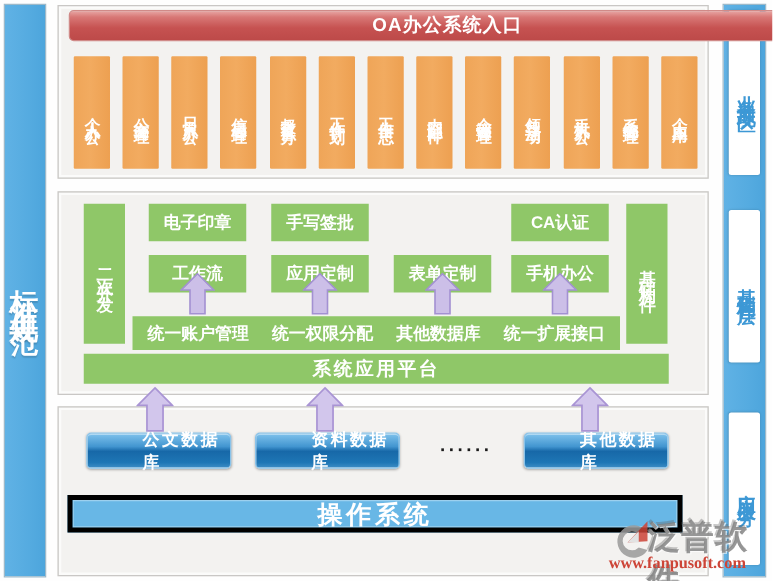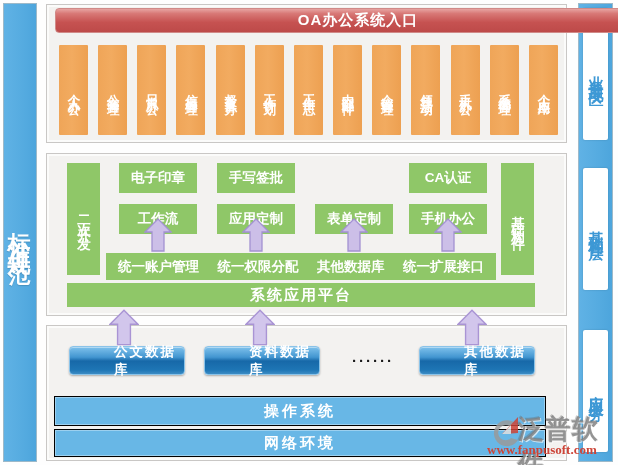--- a/index.html
+++ b/index.html
@@ -65,24 +65,24 @@
         border:1px solid #8ac3e9; border-radius:4px;
         background:linear-gradient(180deg,#7fc2ec 0%,#4295d0 38%,#1768a8 52%,#1e76b5 85%,#3c8cc4 100%);
         box-shadow:0 1px 2px rgba(0,0,0,.3), inset 0 1px 0 rgba(255,255,255,.4);
         display:flex; align-items:center; justify-content:center;
         color:#fff; font-size:13.5px; font-weight:bold; letter-spacing:2px;padding-left:44px; }
   .db1 { left:69px; } .db2 { left:204px; } .db3 { left:419px; }
   .dots { position:absolute; left:347px; top:346px; width:52px; height:29px; z-index:2;
           display:flex; align-items:center; justify-content:center;
           color:#1a1a1a; font-size:15px; font-weight:bold; letter-spacing:2px; }
   .infra { position:absolute; left:54px; width:492px; z-index:2;
-           background:#68b7e6; border:1px solid #000000;
+           background:#68b7e6; border:4px solid #000000;
            box-shadow:inset 0 0 0 1px rgba(255,255,255,.35);
            display:flex; align-items:center; justify-content:center;
-           color:#fff; font-size:15px; font-weight:bold; letter-spacing:3px; }
+           color:#fff; font-size:20px; font-weight:bold; letter-spacing:3px; }
   .os  { top:396px; height:30px; }
   .net { top:429px; height:28px; }
 
   
   .wm-logo { position:absolute; left:489px; top:413px; z-index:9; opacity:.85; }
   .wm-brand { position:absolute; left:518px; top:412px; z-index:9;
               font-size:26px; font-weight:bold; letter-spacing:1px;
               color:rgba(128,128,128,.82);
               text-shadow:1px 1px 0 rgba(255,255,255,.7), -1px -1px 0 rgba(95,95,95,.35); }
   .wm-url { position:absolute; left:487px; top:442px; z-index:9;
@@ -204,21 +204,20 @@
   <svg class="arrow abot ab3" width="30" height="37" viewBox="0 0 28 34">
       <polygon points="14,1 27,14 20,14 20,33 8,33 8,14 1,14" fill="#d2c6ec" stroke="#a994d4" stroke-width="1.3"></polygon>
     </svg>
 
   <div class="db db1">公文数据库</div>
   <div class="db db2">资料数据库</div>
   <div class="dots">······</div>
   <div class="db db3">其他数据库</div>
 
   <div class="infra os">操作系统</div>
-  <div class="infra net">网络环境</div>
 
   <svg class="wm-logo" width="32" height="38" viewBox="0 0 32 38">
     <path d="M28 12 A13 13 0 1 0 29 27 L22 25 A7.5 7.5 0 1 1 21.5 14 Z" fill="#9a9a9a"></path>
     <path d="M13 21 L29 4 L29 20 Z" fill="#cd4437"></path>
     <path d="M13 21 L22 12 L22 21 Z" fill="#e0e0e0"></path>
   </svg>
   <div class="wm-brand">泛普软件</div>
   <div class="wm-url">www.fanpusoft.com</div>
 
 </div>

